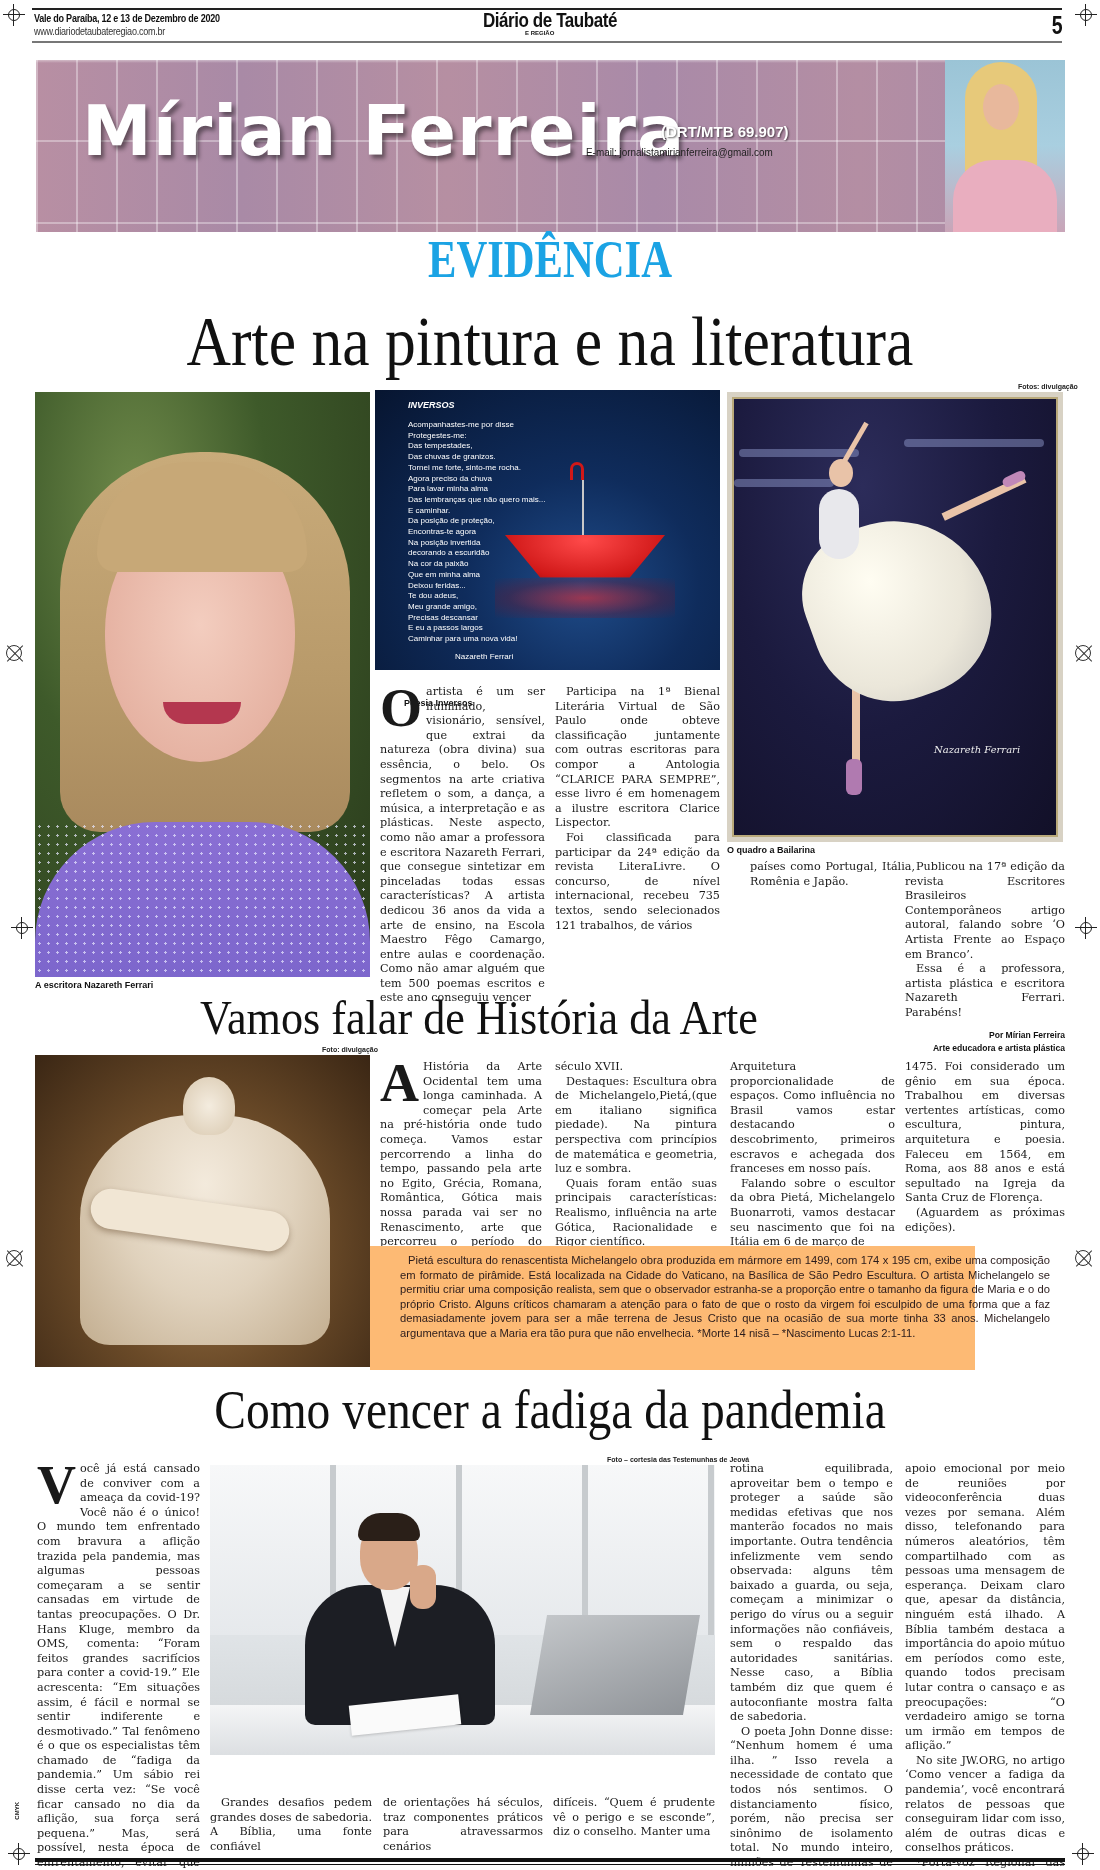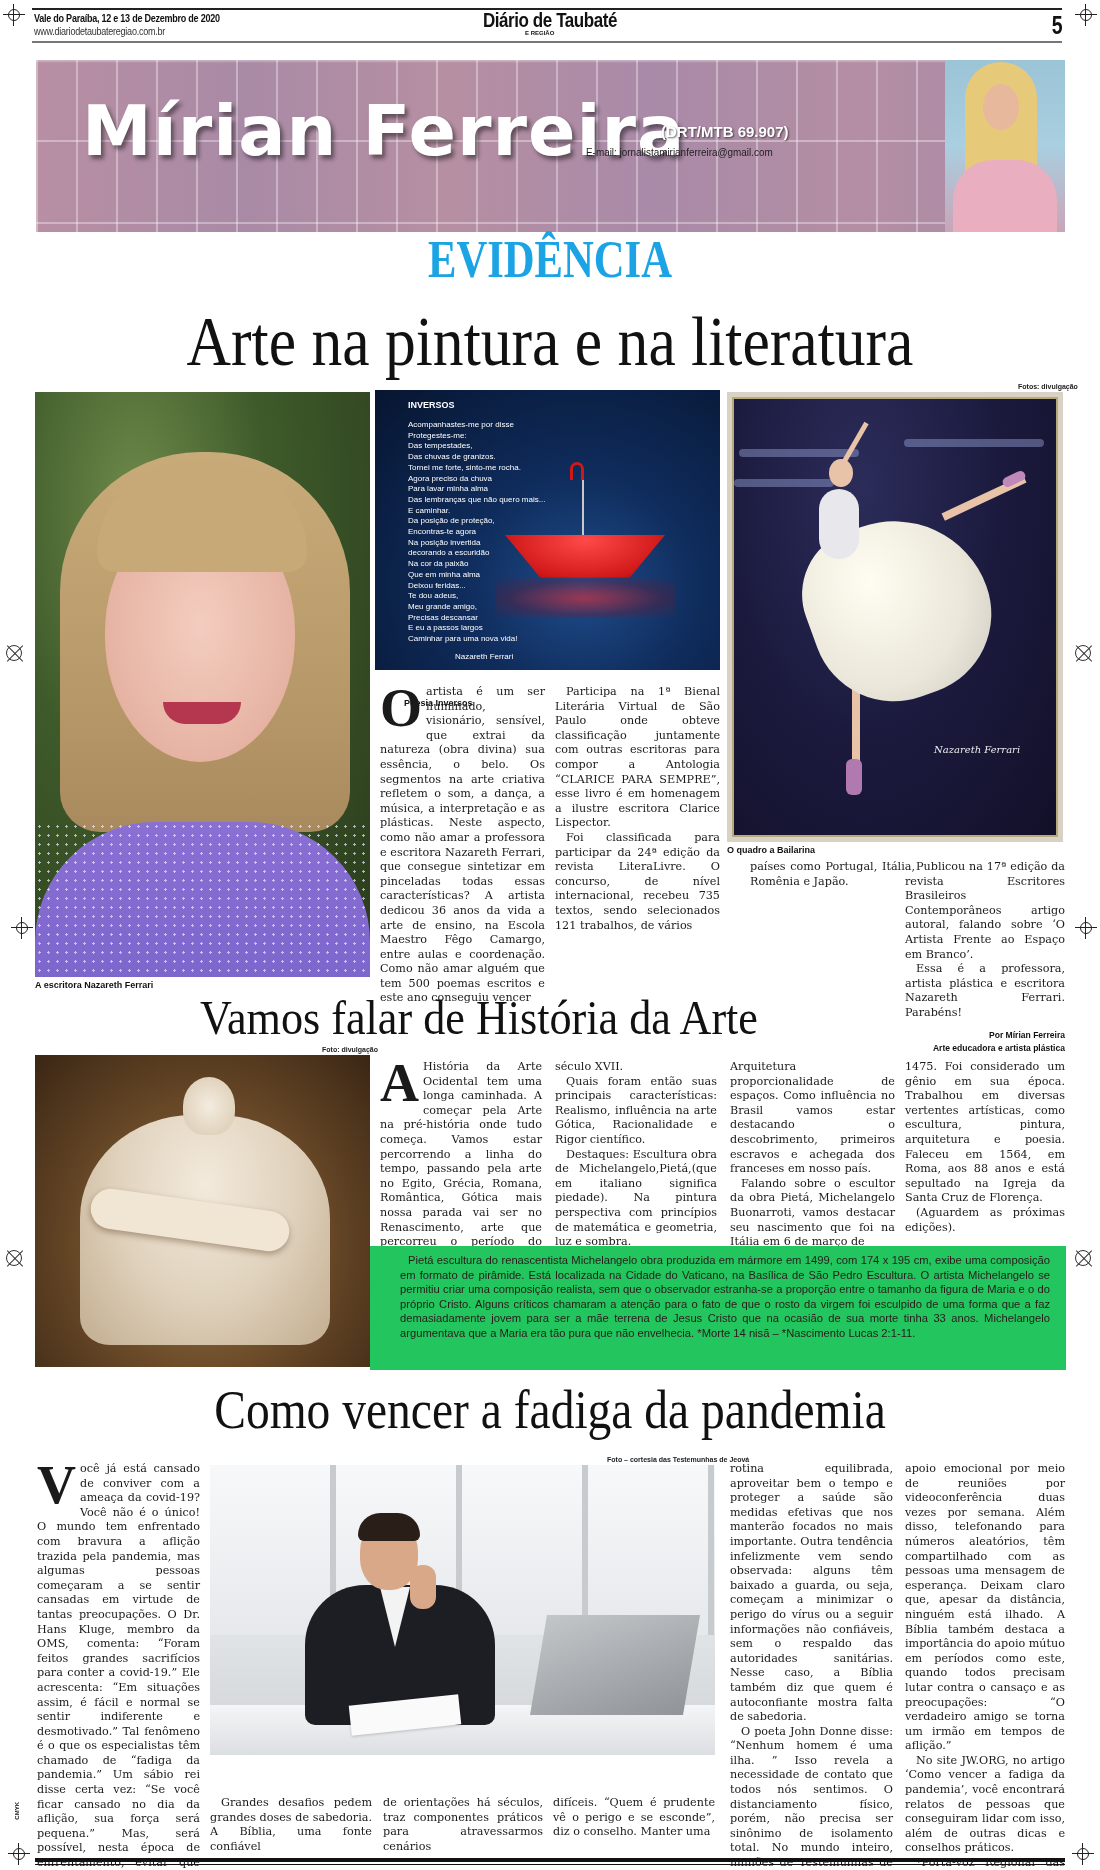--- a/index.html
+++ b/index.html
@@ -45,21 +45,21 @@
   .pn-face { position: absolute; left: 70px; top: 120px; width: 190px; height: 250px; background: radial-gradient(ellipse at 50% 45%, #f3cdbf 0%, #e6b3a3 70%, #d79f8f 100%); border-radius: 48% 48% 50% 50%; }
   .pn-bangs { position: absolute; left: 62px; top: 70px; width: 210px; height: 110px; background: #c7a877; border-radius: 100px 100px 20px 20px; }
   .pn-lips { position: absolute; left: 128px; top: 310px; width: 78px; height: 22px; background: #b4374f; border-radius: 0 0 40px 40px; }
   .pn-body { position: absolute; left: 0; top: 430px; width: 335px; height: 160px; background: linear-gradient(180deg,#8a6fd4 0%,#7c66cc 100%); border-radius: 120px 120px 0 0; }
   .pn-body::after { content:""; position:absolute; inset:0; background-image: radial-gradient(#e8e8ff 1px, transparent 1.4px); background-size: 9px 9px; opacity: .7; }
   .cap { font-family: "Liberation Sans", sans-serif; font-weight: bold; font-size: 9px; color: #111; }
 
   
   .poem { left: 375px; top: 390px; width: 345px; height: 280px; overflow: hidden;
     background: radial-gradient(ellipse at 60% 70%, #1f4c8a 0%, #0f2c5c 40%, #071530 100%); color: #fff; }
-  .poem-title { position: absolute; left: 33px; top: 10px; font-family: "Liberation Sans", sans-serif; font-weight: bold; font-size: 9px; }
+  .poem-title { position: absolute; left: 33px; top: 10px; font-family: "Liberation Sans", sans-serif; font-weight: bold; font-size: 9px; font-style: italic; }
   .poem-lines { position: absolute; left: 33px; top: 30px; font-family: "Liberation Sans", sans-serif; font-size: 8px; line-height: 10.7px; }
   .poem-author { position: absolute; left: 80px; top: 262px; font-family: "Liberation Sans", sans-serif; font-size: 8px; }
   .umb-cup { position: absolute; left: 130px; top: 140px; width: 160px; height: 50px; background: radial-gradient(ellipse at 50% 20%, #ff4a4a 0%, #d01818 70%, #8a0a0a 100%); clip-path: polygon(0 10%, 100% 10%, 78% 95%, 22% 95%); }
   .umb-reflect { position: absolute; left: 120px; top: 188px; width: 180px; height: 40px; background: radial-gradient(ellipse, rgba(255,40,40,0.55) 0%, rgba(180,0,0,0.2) 60%, transparent 100%); }
   .umb-shaft { position: absolute; left: 207px; top: 80px; width: 2px; height: 80px; background: #c8c8c8; }
   .umb-handle { position: absolute; left: 195px; top: 72px; width: 14px; height: 18px; border: 3px solid #d01818; border-bottom: none; border-radius: 10px 10px 0 0; }
 
   
   .ballet { left: 727px; top: 392px; width: 336px; height: 450px; background: #d8d2c4; padding: 5px; }
   .ballet-in { position: relative; width: 100%; height: 100%; background: radial-gradient(ellipse at 40% 20%, #2c2c5a 0%, #1b1a3e 50%, #121028 100%); border: 2px solid #b9a97a; overflow: hidden; }
@@ -83,21 +83,21 @@
   .headline2 { left: 200px; top: 990px; width: 680px; font-family: "Liberation Serif", serif; font-size: 48px; line-height: 56px; color: #111; transform: scaleX(0.92); transform-origin: left; }
   .byline { left: 880px; top: 1028px; width: 185px; text-align: right; font-family: "Liberation Sans", sans-serif; font-weight: bold; font-size: 9.5px; line-height: 13px; transform: scaleX(0.9); transform-origin: right; }
 
   
   .pieta { left: 35px; top: 1055px; width: 335px; height: 312px; overflow: hidden;
     background: radial-gradient(ellipse at 50% 60%, #a0784a 0%, #6a4a28 50%, #3a2614 100%); }
   .pi-marble { position: absolute; left: 45px; top: 60px; width: 250px; height: 230px; background: radial-gradient(ellipse at 50% 30%, #f3eadc 0%, #e0d2bd 50%, #c2ad8f 100%); border-radius: 45% 45% 12% 12%; }
   .pi-head { position: absolute; left: 148px; top: 22px; width: 52px; height: 58px; background: radial-gradient(ellipse, #f4ecdf 0%, #d9c9b0 100%); border-radius: 50% 50% 40% 40%; }
   .pi-body { position: absolute; left: 55px; top: 145px; width: 200px; height: 40px; background: #f1e6d4; border-radius: 20px; transform: rotate(8deg); box-shadow: 0 3px 6px rgba(80,50,20,.4); }
 
-  .pink-box { left: 370px; top: 1246px; width: 696px; height: 124px; background: #22c55e; }
+  .pink-box { left: 370px; top: 1246px; width: 605px; height: 124px; background: #fdba74; }
   .pink-text { position: absolute; left: 30px; top: 7px; width: 650px; font-family: "Liberation Sans", sans-serif; font-size: 11.2px; line-height: 14.5px; color: #2a1b1b; text-indent: 8px; text-align: justify; transform: scaleX(1); }
 
   .headline3 { left: 0; top: 1380px; width: 1100px; text-align: center; font-family: "Liberation Serif", serif; font-size: 54px; line-height: 60px; color: #111; transform: scaleX(0.88); }
 
   
   .office { left: 210px; top: 1465px; width: 505px; height: 290px; overflow: hidden;
     background: linear-gradient(180deg, #eef0f2 0%, #dfe3e6 60%, #cfd3d6 100%); }
   .of-window { position: absolute; left: 0; top: 0; width: 505px; height: 170px;
     background: repeating-linear-gradient(90deg, transparent 0 120px, #c7cbce 120px 126px), linear-gradient(180deg,#f7f8f9,#e6e9ec); }
   .of-head { position: absolute; left: 150px; top: 55px; width: 58px; height: 70px; background: #d9a889; border-radius: 45% 45% 45% 45%; }
@@ -261,22 +261,22 @@
   <div class="pi-marble"></div>
     <div class="pi-head"></div>
     <div class="pi-body"></div>
 </div>
 
 <div class="abs body-text" style="left:380px;top:1060px;width:162px;">
   <p class="noind"><span class="dropcap">A</span><span>História da Arte Ocidental tem uma longa caminhada. A começar pela Arte na pré-história onde tudo começa. Vamos estar percorrendo a linha do tempo, passando pela arte no Egito, Grécia, Romana, Romântica, Gótica mais nossa parada vai ser no Renascimento, arte que percorreu o período do século XIV a</span></p>
 </div>
 <div class="abs body-text" style="left:555px;top:1060px;width:162px;">
   <p class="noind">século XVII.</p>
+  <p>Destaques: Escultura obra de Michelangelo,Pietá,(que em italiano significa piedade). Na pintura perspectiva com princípios de matemática e geometria, luz e sombra.</p>
   <p>Quais foram então suas principais características: Realismo, influência na arte Gótica, Racionalidade e Rigor científico.</p>
-  <p>Destaques: Escultura obra de Michelangelo,Pietá,(que em italiano significa piedade). Na pintura perspectiva com princípios de matemática e geometria, luz e sombra.</p>
 </div>
 <div class="abs body-text" style="left:730px;top:1060px;width:165px;">
   <p class="noind">Arquitetura proporcionalidade de espaços. Como influência no Brasil vamos estar destacando o descobrimento, primeiros escravos e achegada dos franceses em nosso país.</p>
   <p>Falando sobre o escultor da obra Pietá, Michelangelo Buonarroti, vamos destacar seu nascimento que foi na Itália em 6 de março de</p>
 </div>
 <div class="abs body-text" style="left:905px;top:1060px;width:160px;">
   <p class="noind">1475. Foi considerado um gênio em sua época. Trabalhou em diversas vertentes artísticas, como escultura, pintura, arquitetura e poesia. Faleceu em 1564, em Roma, aos 88 anos e está sepultado na Igreja da Santa Cruz de Florença.</p>
   <p>(Aguardem as próximas edições).</p>
 </div>
 

